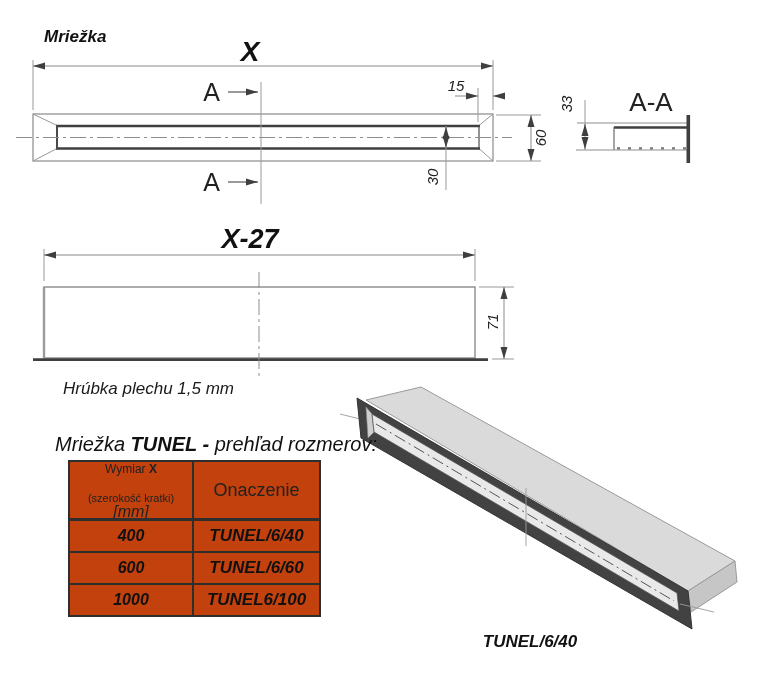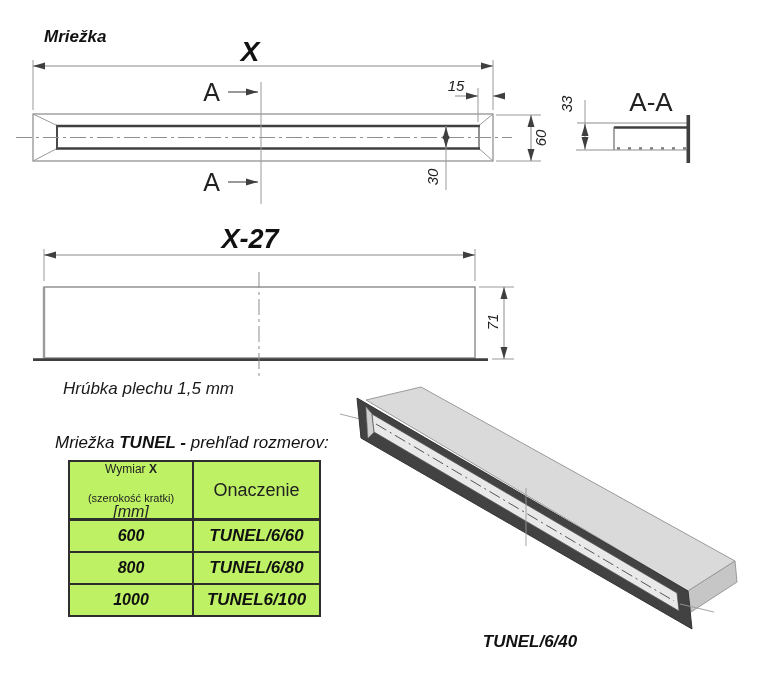--- a/index.html
+++ b/index.html
@@ -4,26 +4,26 @@
 <style>
   html,body{margin:0;padding:0;background:#ffffff;}
   #canvas{
     position:relative;width:765px;height:692px;background:#fff;overflow:hidden;
     font-family:"Liberation Sans",sans-serif;color:#1a1a1a;
   }
   #drawing{position:absolute;left:0;top:0;}
   .abs{position:absolute;}
   .main-title{font-size:17px;font-weight:bold;font-style:italic;color:#111;}
   .note-text{font-size:17px;font-style:italic;color:#1a1a1a;}
-  .table-title{font-size:17px;font-style:italic;color:#111;white-space:nowrap;}
+  .table-title{font-size:20px;font-style:italic;color:#111;white-space:nowrap;}
   .table-title b{font-weight:bold;}
   .iso-caption{font-size:17px;font-weight:bold;font-style:italic;color:#111;text-align:center;}
   table.dim-table{
     border-collapse:collapse;table-layout:fixed;
-    width:247px;background:#bef264;
+    width:247px;background:#c2410c;
   }
   table.dim-table td{
     border:2px solid #2e2e2e;text-align:center;vertical-align:middle;
     padding:0;overflow:hidden;
   }
   td.hdr{height:49px;}
   td.hdr .h1{font-size:12px;line-height:14px;color:#222;}
   td.hdr .h1 b{font-weight:bold;}
   td.hdr .h2{font-size:11px;line-height:13px;color:#222;margin-top:16px;}
   td.hdr .h3{font-size:16px;line-height:13px;font-style:italic;color:#222;}
@@ -145,26 +145,26 @@
       <tbody>
         <tr class="hdrrow">
           <td class="hdr" style="width:122px;">
             <div class="h1"><span>Wymiar </span><b>X</b></div>
             <div class="h2">(szerokość kratki)</div>
             <div class="h3">[mm]</div>
           </td>
           <td class="hdr right" style="width:125px;">Onaczenie</td>
         </tr>
         <tr class="datarow">
+          <td class="val">400</td>
+          <td class="code">TUNEL/6/40</td>
+        </tr>
+        <tr class="datarow">
           <td class="val">600</td>
           <td class="code">TUNEL/6/60</td>
-        </tr>
-        <tr class="datarow">
-          <td class="val">800</td>
-          <td class="code">TUNEL/6/80</td>
         </tr>
         <tr class="datarow">
           <td class="val">1000</td>
           <td class="code">TUNEL6/100</td>
         </tr>
       </tbody>
     </table>
   </div>
 
   <div class="abs iso-caption" style="left:450px;top:632px;width:160px;">TUNEL/6/40</div>

